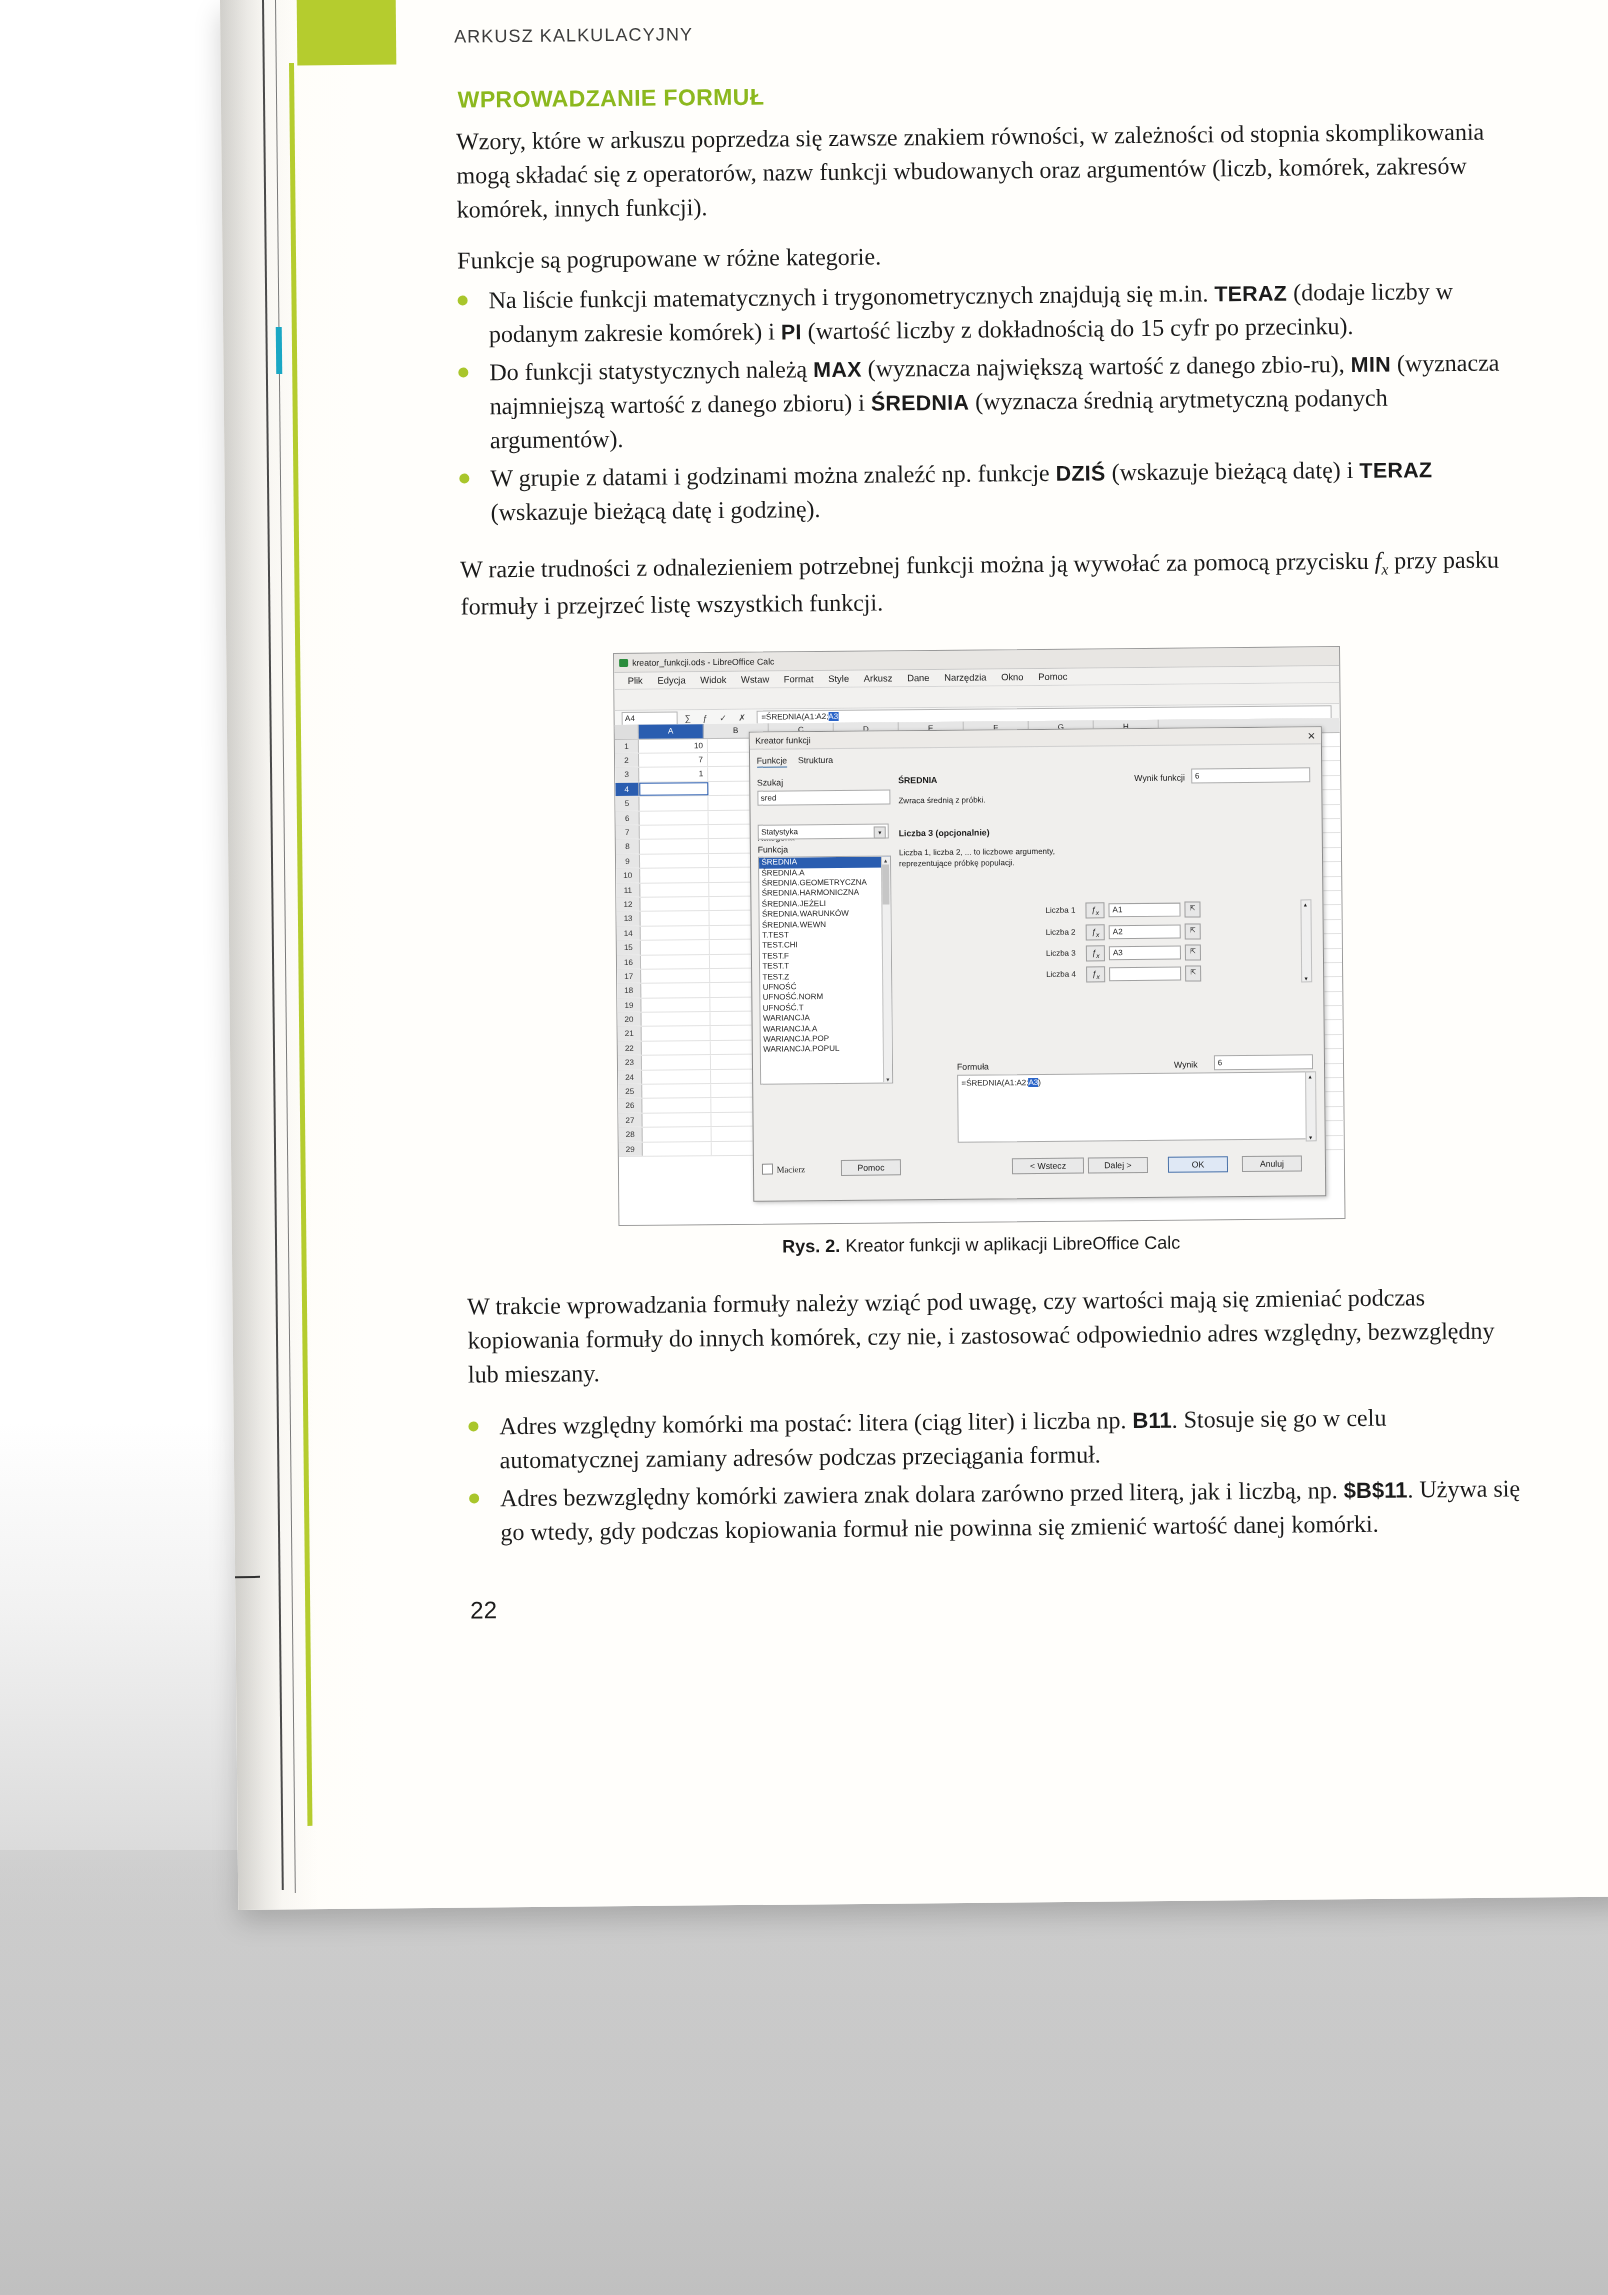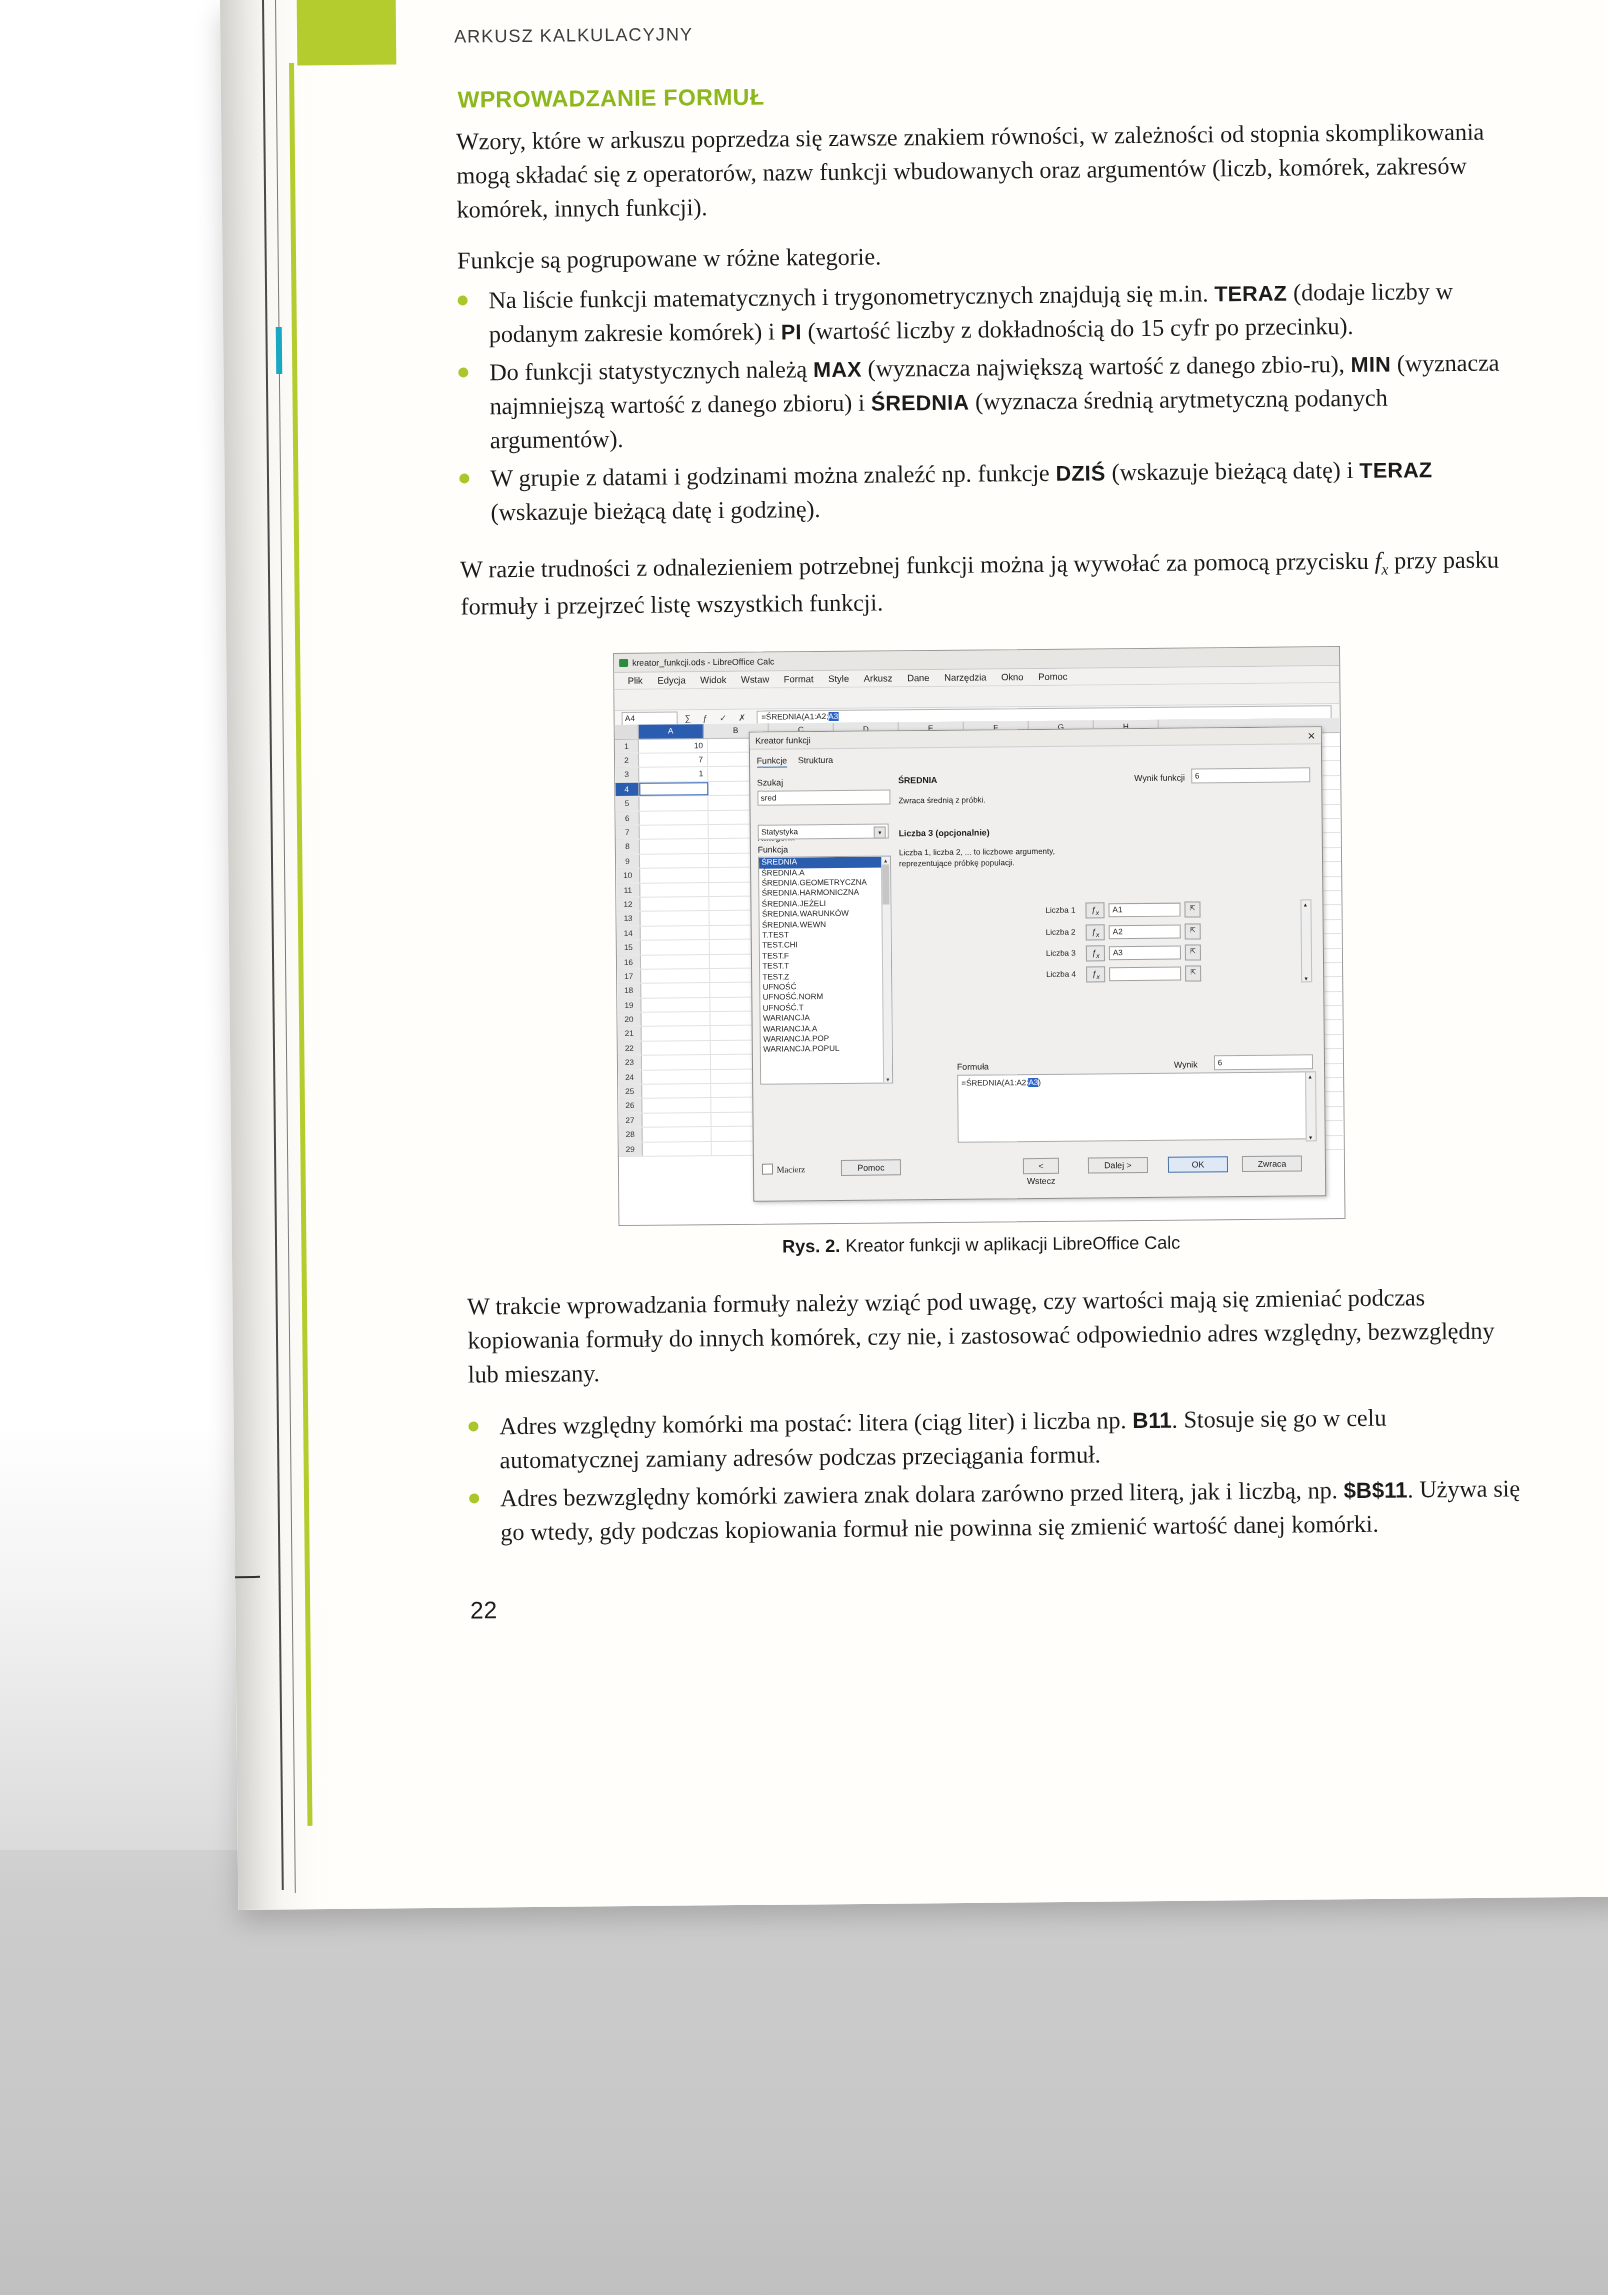--- a/index.html
+++ b/index.html
@@ -904,24 +904,24 @@
             <span style="position:absolute; left:1.3px; top:0.7px; font-size:5.3px;">▲</span>
             <span style="position:absolute; left:1.3px; bottom:0.7px; font-size:5.3px;">▼</span>
           </div>
 
           <div class="chk" style="left:8px; top:414px;">
             <span class="box"></span>
             <span>Macierz</span>
           </div>
 
           <div class="btn" style="left:87px; top:411px; width:60px;">Pomoc</div>
-          <div class="btn" style="left:269px; top:411px; width:36px;">&lt; Wstecz</div>
+          <div class="btn" style="left:258px; top:411px; width:72px;">&lt; Wstecz</div>
           <div class="btn" style="left:334px; top:411px; width:60px;">Dalej &gt;</div>
           <div class="btn primary" style="left:414px; top:411px; width:60px;">OK</div>
-          <div class="btn" style="left:488px; top:411px; width:60px;">Zwraca</div>
+          <div class="btn" style="left:488px; top:411px; width:60px;">Anuluj</div>
         </div>
       </div>
 
     </div>
 
     <div class="fig-caption">
       <b>Rys. 2.</b><span> Kreator funkcji w aplikacji LibreOffice Calc</span>
     </div>
   </div>
 

